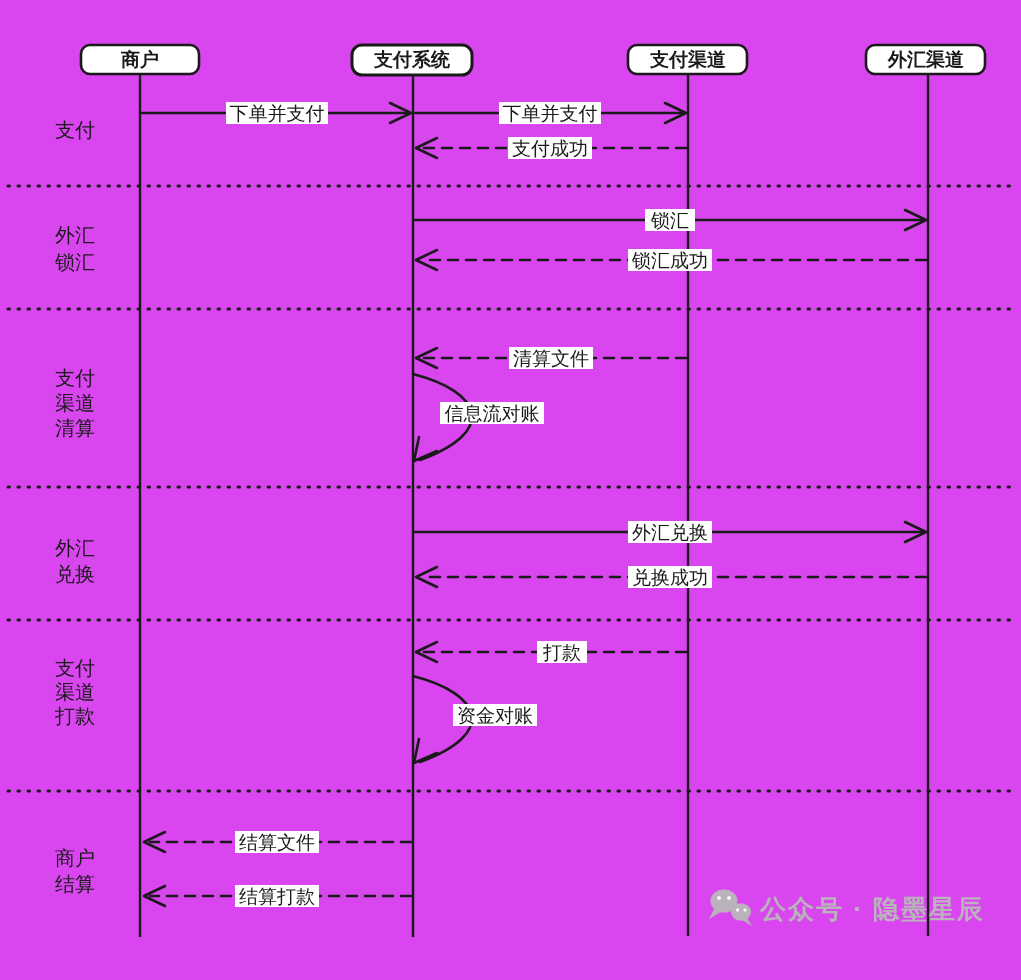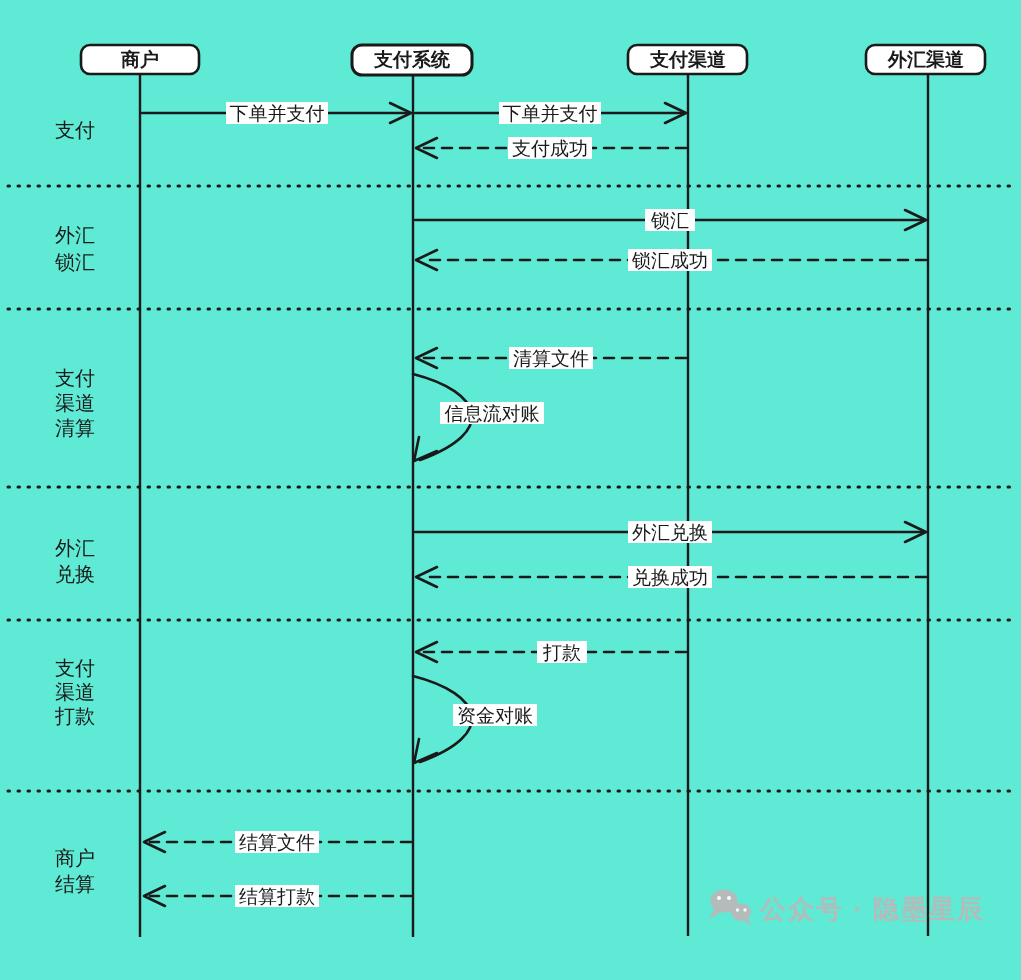--- a/index.html
+++ b/index.html
@@ -1,16 +1,16 @@
 <!DOCTYPE html>
 <html><head>
 <meta charset="utf-8">
 <style>
   html,body { margin:0; padding:0; background:#ffffff; }
-  .stage { position:relative; width:1021px; height:980px; background:#5eead4; overflow:hidden; }
+  .stage { position:relative; width:1021px; height:980px; background:#d946ef; overflow:hidden; }
   svg text { font-family:"Liberation Sans", sans-serif; fill:#1a1a1a; font-weight:500; }
   .pbox   { fill:#ffffff; stroke:#1a1a1a; stroke-width:2.6; }
   .ptext  { font-size:19px; text-anchor:middle; font-weight:600; }
   .lifeline { stroke:#1a1a1a; stroke-width:2.4; }
   .line   { stroke:#1a1a1a; stroke-width:2.6; fill:none; stroke-linecap:round; stroke-linejoin:round; }
   .dashed { stroke-dasharray:10 8; }
   .sep    { stroke:#1a1a1a; stroke-width:3; stroke-dasharray:1.5 8.5; stroke-linecap:round; }
   .label-bg { fill:#ffffff; }
   .msg-label { font-size:19px; text-anchor:middle; }
   .phase-label { font-size:20px; text-anchor:middle; }

